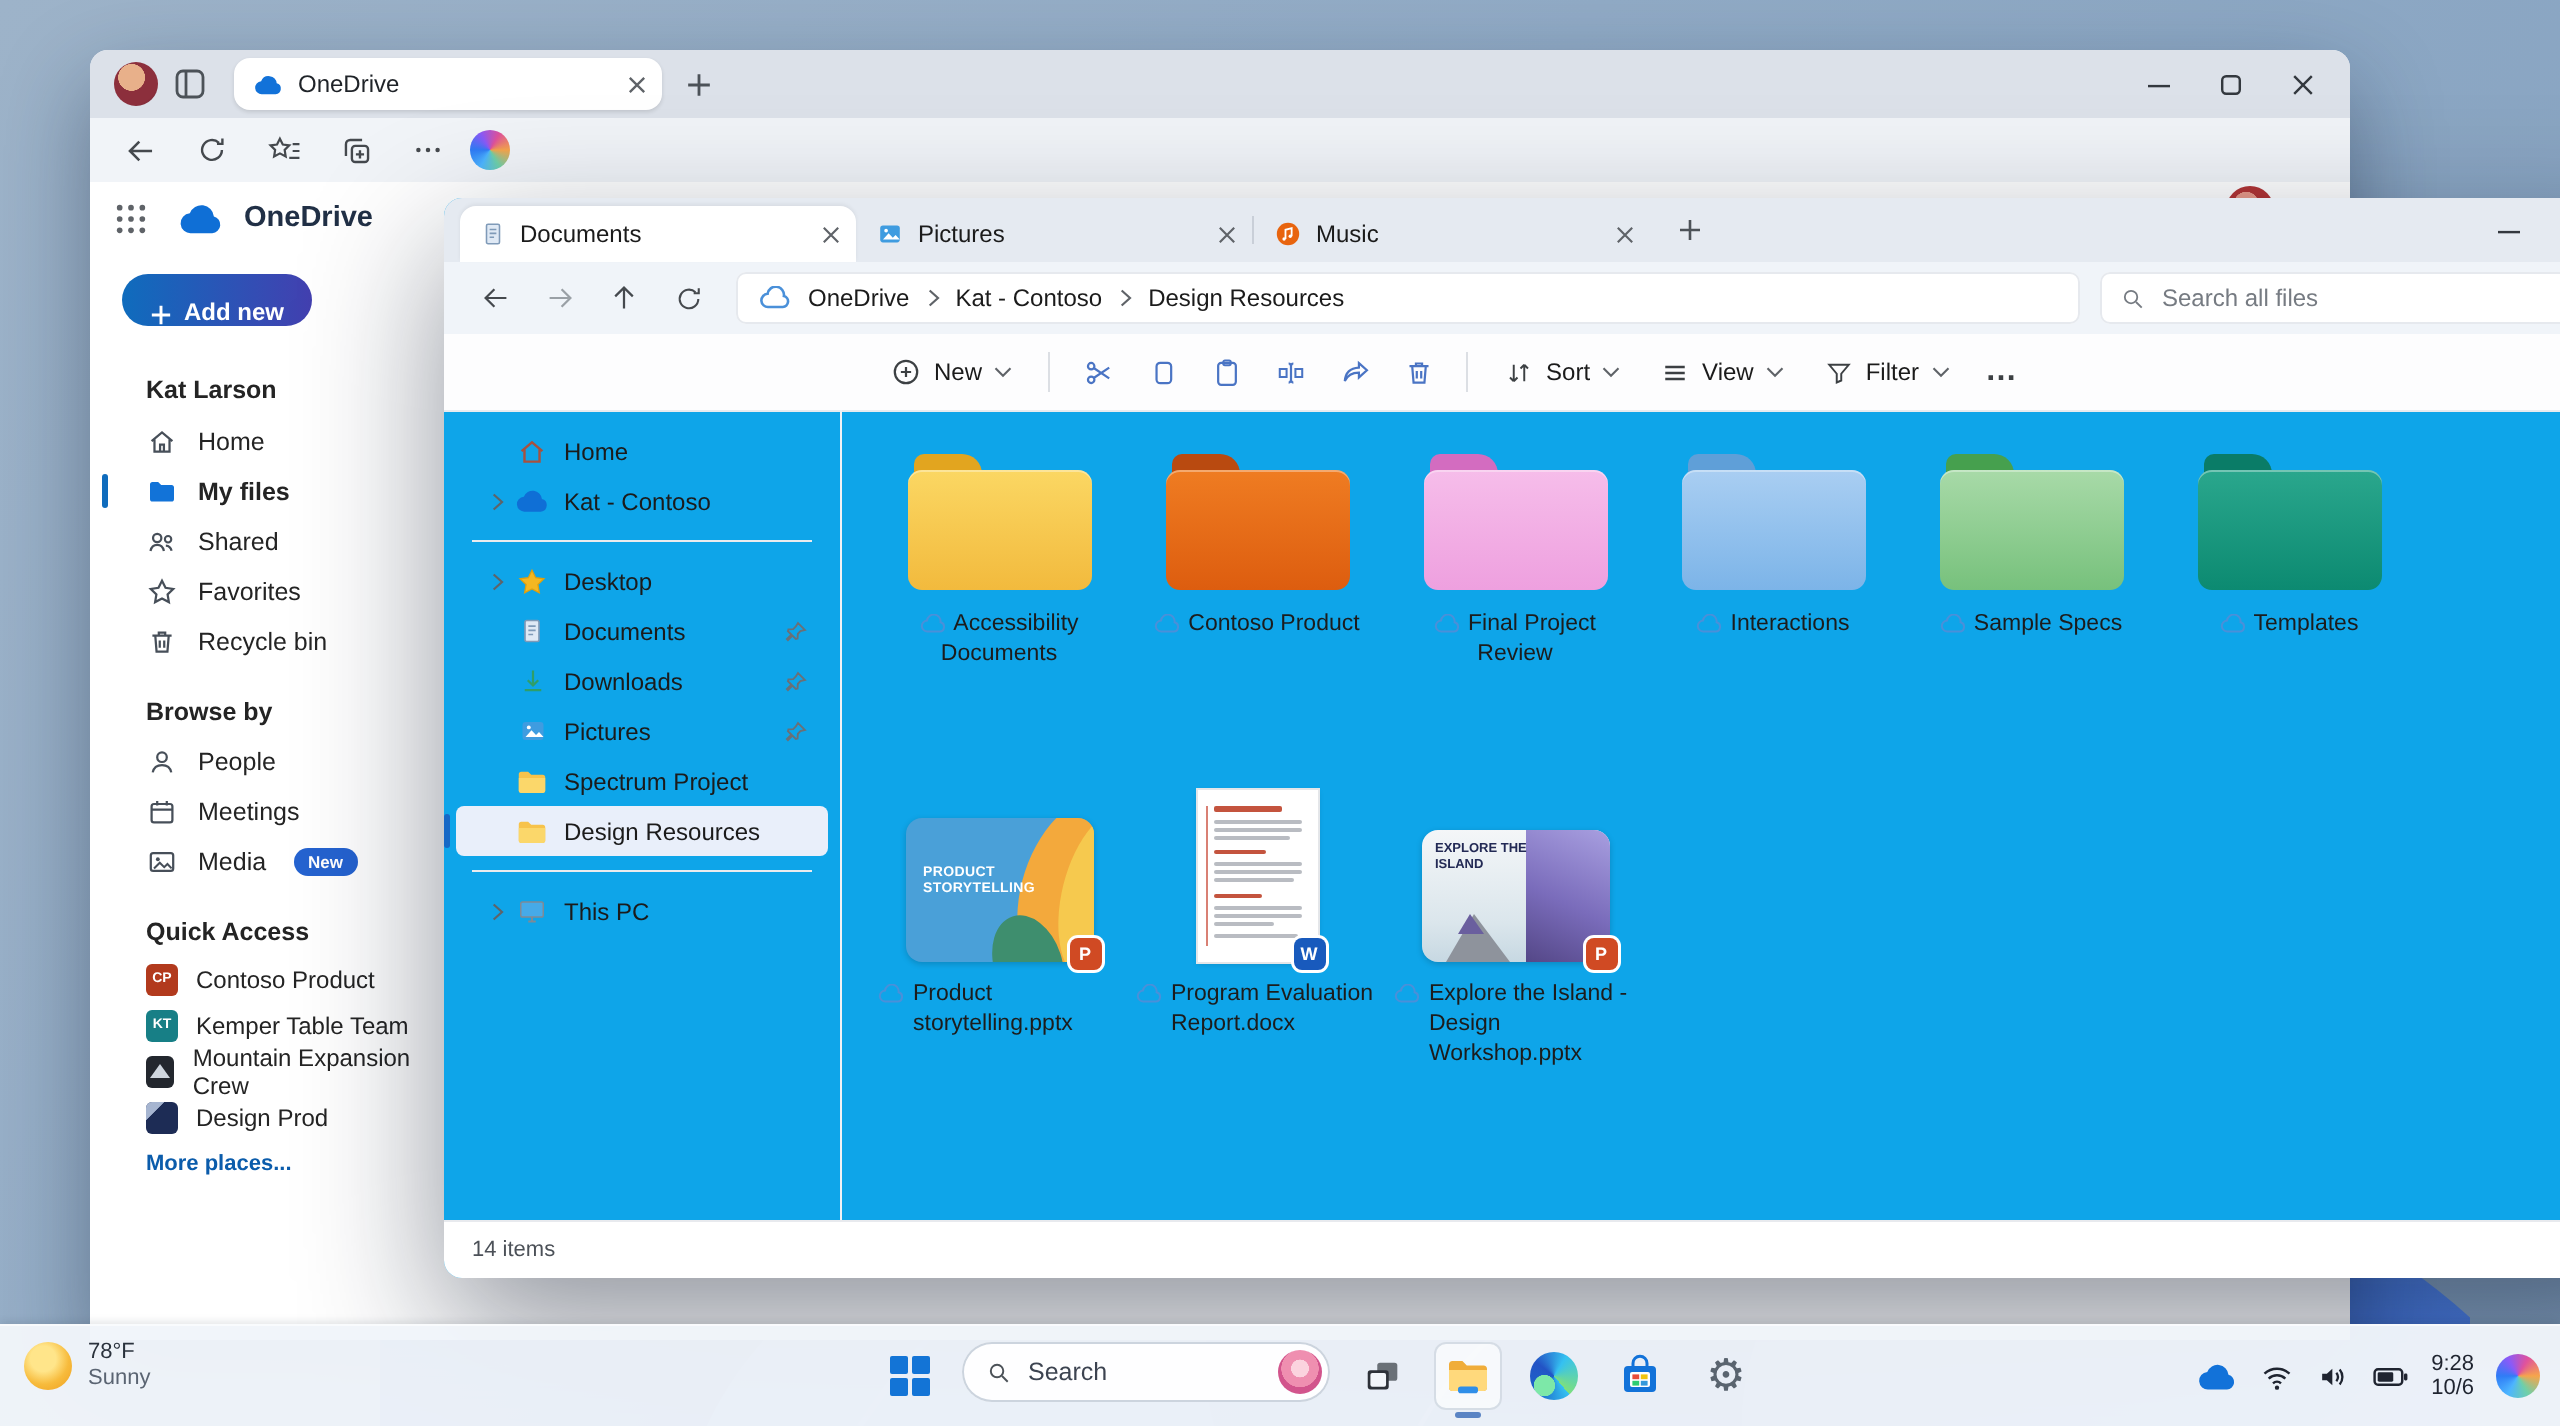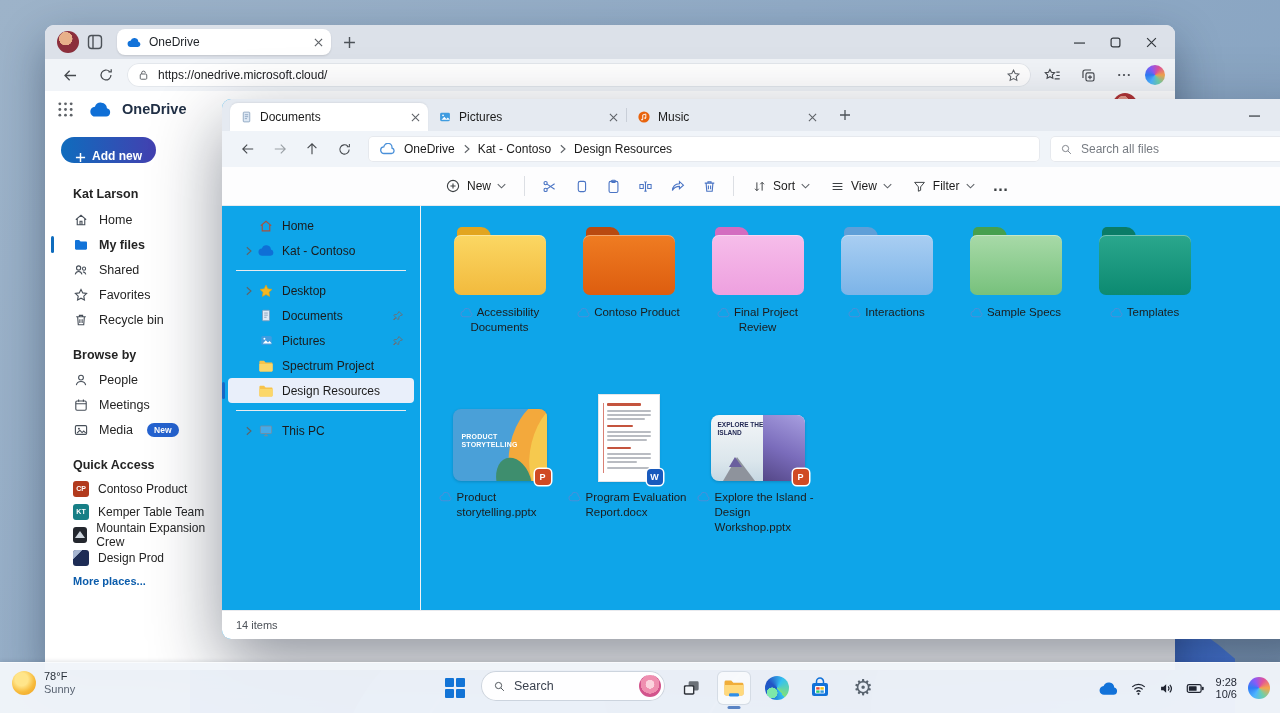--- a/index.html
+++ b/index.html
@@ -214,30 +214,20 @@
     <span class="tico">
         <svg width="17" height="17" viewBox="0 0 20 20">
           <path d="M16.5 10h-12M9 4.5L3.5 10 9 15.5" stroke="#45494e" stroke-width="1.5" fill="none"></path>
         </svg>
       </span>
     <span class="tico">
         <svg width="16" height="16" viewBox="0 0 20 20">
           <path d="M16.2 10a6.2 6.2 0 1 1-1.9-4.5M16.5 2.8v3.4h-3.4" stroke="#45494e" stroke-width="1.5" fill="none"></path>
         </svg>
       </span>
-    <div class="addrbar">
-      <svg width="13" height="14" viewBox="0 0 20 20">
-          <rect x="5" y="8.5" width="10" height="8" rx="1.5" fill="none" stroke="#5f6368" stroke-width="1.5"></rect>
-          <path d="M7.2 8.5V6.8a2.8 2.8 0 0 1 5.6 0" fill="none" stroke="#5f6368" stroke-width="1.5"></path>
-        </svg>
-      <span class="url">https://onedrive.microsoft.cloud/</span>
-      <svg width="15" height="15" viewBox="0 0 20 20">
-          <path d="M10 2.8l2.2 4.5 5 .7-3.6 3.5.9 5-4.5-2.4-4.5 2.4.9-5L2.8 8l5-.7z" fill="none" stroke="#5f6368" stroke-width="1.4"></path>
-        </svg>
-    </div>
     <span class="tico">
         <svg width="17" height="17" viewBox="0 0 20 20">
           <path d="M7 2.8l1.7 3.4 3.8.5-2.7 2.7.6 3.8L7 11.4l-3.4 1.8.6-3.8-2.7-2.7 3.8-.5z" fill="none" stroke="#45494e" stroke-width="1.3"></path>
           <path d="M14.5 6h4M14.5 10h4M12.5 14h6" stroke="#45494e" stroke-width="1.3"></path>
         </svg>
       </span>
     <span class="tico">
         <svg width="17" height="17" viewBox="0 0 20 20">
           <path d="M13 3.5H6A2.5 2.5 0 0 0 3.5 6v7" fill="none" stroke="#45494e" stroke-width="1.4"></path>
           <rect x="7" y="7" width="9.5" height="9.5" rx="2" fill="none" stroke="#45494e" stroke-width="1.4"></rect>
@@ -604,20 +594,34 @@
       </div>
       <div class="xrow">
         <span class="chev"></span>
         <span class="ric">
             <svg width="14" height="15" viewBox="0 0 20 20">
               <rect x="5" y="2.5" width="10" height="15" rx="1.2" fill="#dfe9f5" stroke="#7f9ab8" stroke-width="1.2"></rect>
               <path d="M7.4 6.5h5.2M7.4 9.5h5.2M7.4 12.5h3.4" stroke="#7f9ab8" stroke-width="1.2"></path>
             </svg>
           </span>
         <span>Documents</span>
+        <span class="pin">
+            <svg width="12" height="12" viewBox="0 0 14 14">
+              <path d="M8.2 1.8l4 4-2.6.7-1.5 1.5-.2 2.8-1 .3-2-2-2.6 2.6-.6-.6L4.3 8.5l-2-2 .3-1 2.8-.2 1.5-1.5z" fill="none" stroke="#6a7077" stroke-width="1.1"></path>
+            </svg>
+          </span>
+      </div>
+      <div class="xrow">
+        <span class="chev"></span>
+        <span class="ric">
+            <svg width="15" height="15" viewBox="0 0 20 20">
+              <path d="M10 3v9M6.5 9.5L10 13l3.5-3.5M4.5 16h11" fill="none" stroke="#2f9e69" stroke-width="1.5"></path>
+            </svg>
+          </span>
+        <span>Downloads</span>
         <span class="pin">
             <svg width="12" height="12" viewBox="0 0 14 14">
               <path d="M8.2 1.8l4 4-2.6.7-1.5 1.5-.2 2.8-1 .3-2-2-2.6 2.6-.6-.6L4.3 8.5l-2-2 .3-1 2.8-.2 1.5-1.5z" fill="none" stroke="#6a7077" stroke-width="1.1"></path>
             </svg>
           </span>
       </div>
       <div class="xrow">
         <span class="chev"></span>
         <span class="ric">
             <svg width="15" height="15" viewBox="0 0 20 20">

